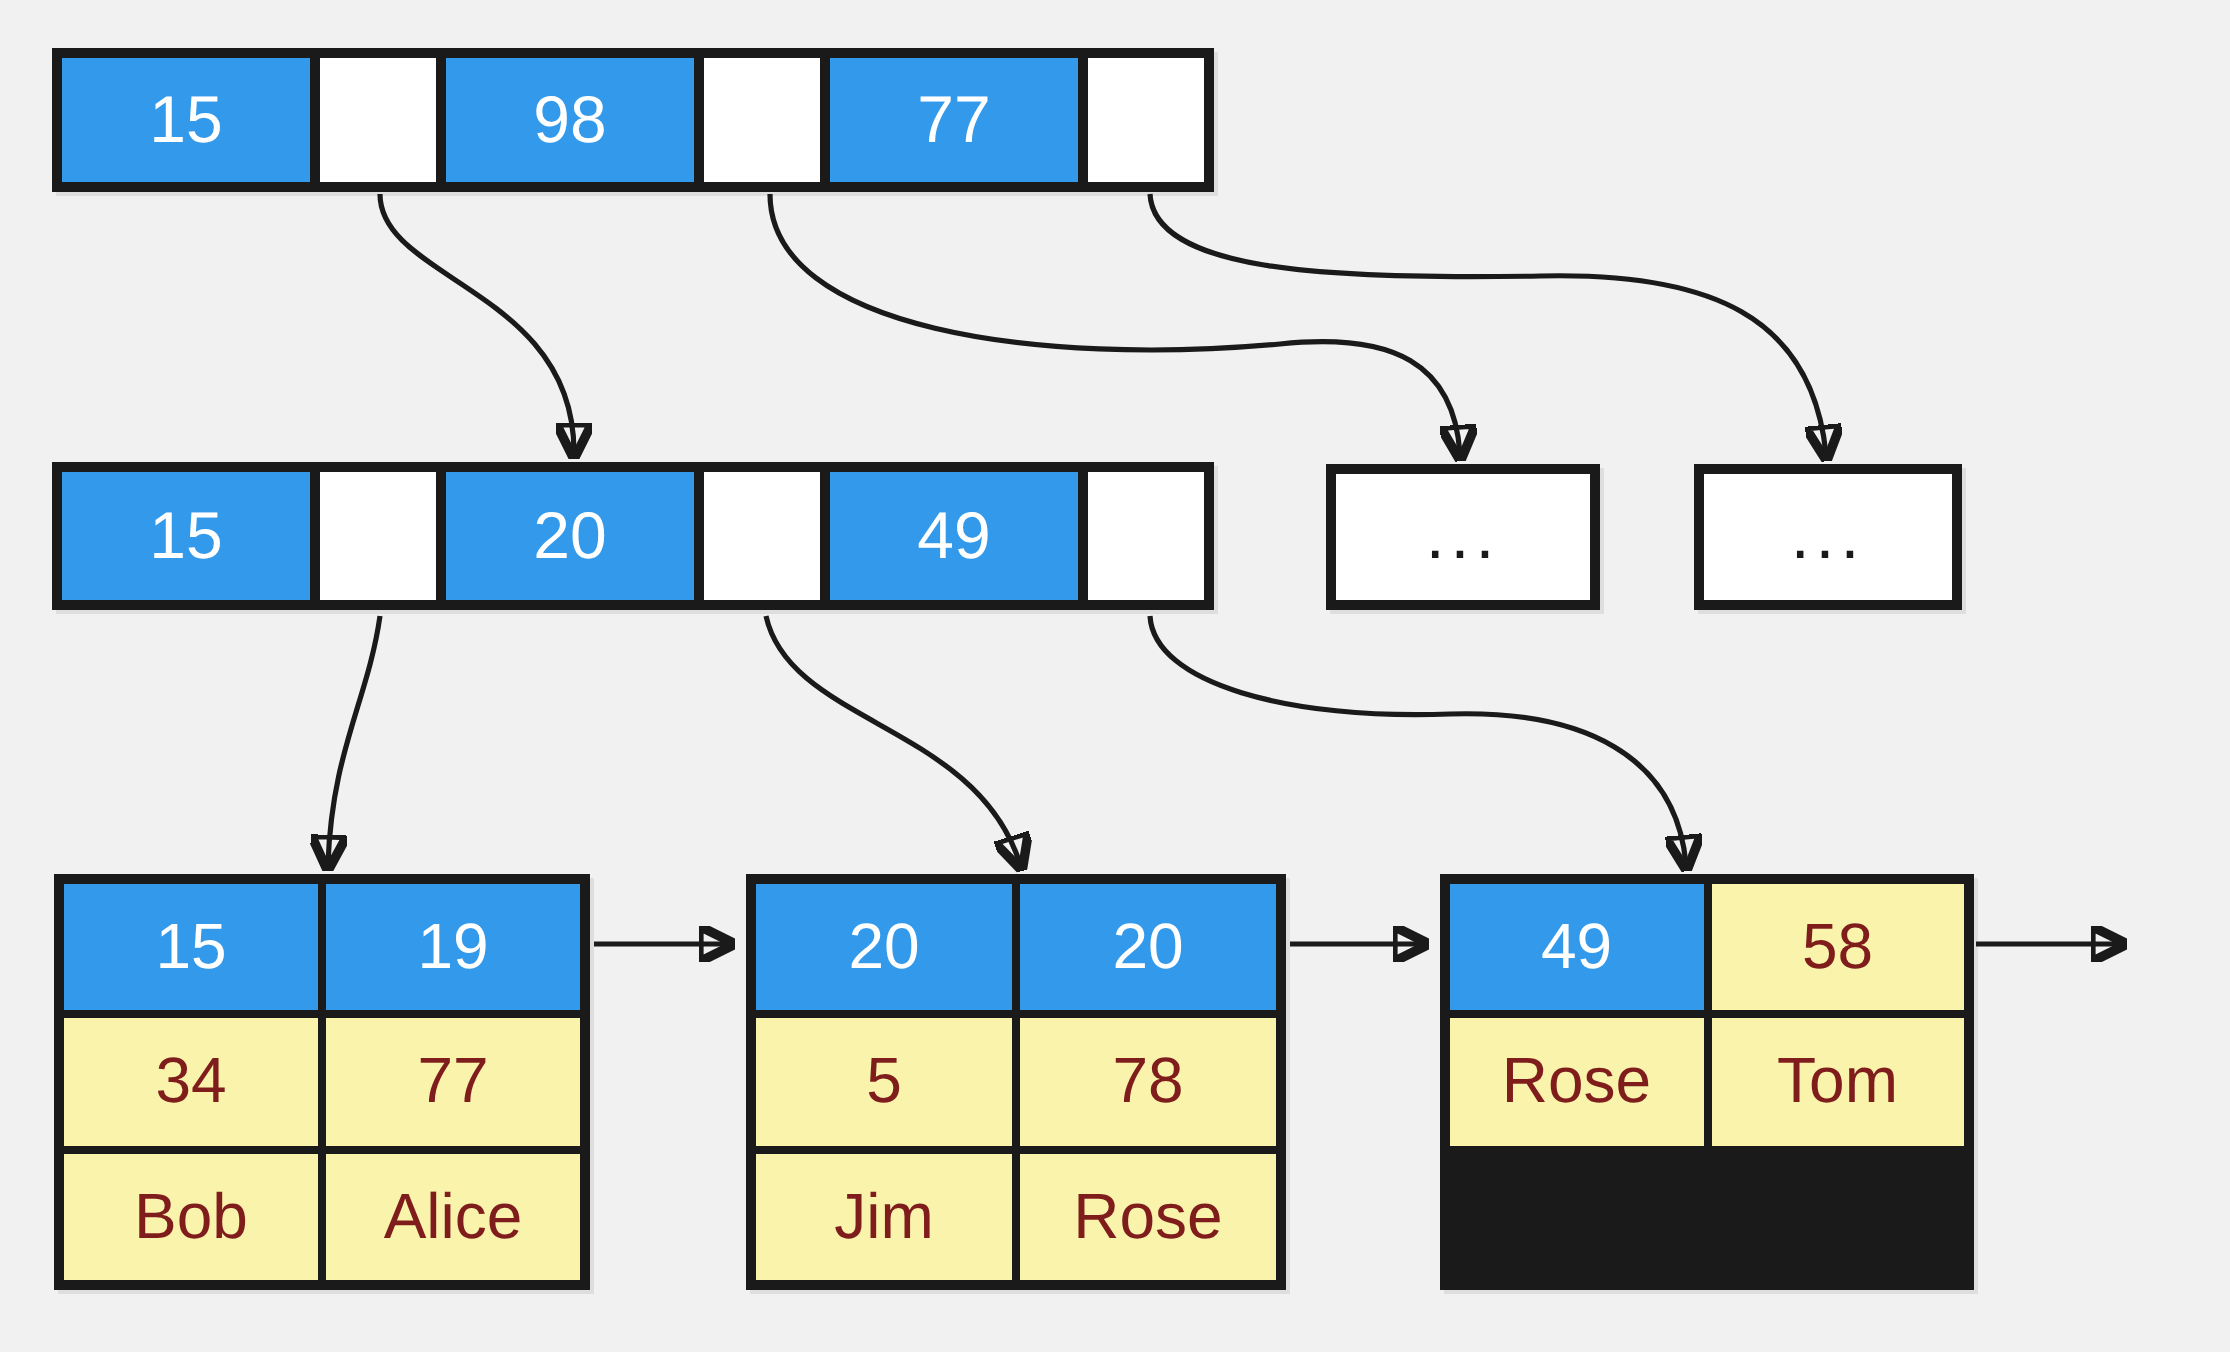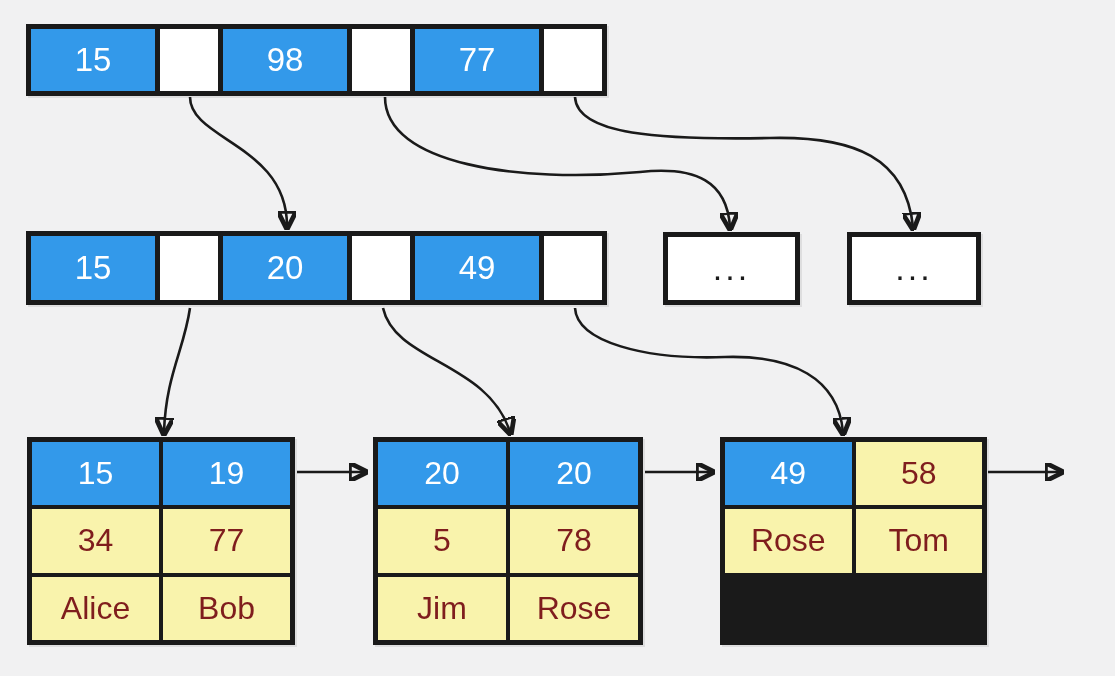--- a/index.html
+++ b/index.html
@@ -95,22 +95,22 @@
   </div>
 
   <div class="collapsed" style="left:663px;top:232px;width:137px;height:73px">...</div>
   <div class="collapsed" style="left:847px;top:232px;width:134px;height:73px">...</div>
 
   <div class="leaf" style="left:27px;top:437px;width:268px;height:208px">
     <div class="cell key">15</div>
     <div class="cell key">19</div>
     <div class="cell rec">34</div>
     <div class="cell rec">77</div>
+    <div class="cell rec">Bob</div>
     <div class="cell rec">Alice</div>
-    <div class="cell rec">Bob</div>
   </div>
 
   <div class="leaf" style="left:373px;top:437px;width:270px;height:208px">
     <div class="cell key">20</div>
     <div class="cell key">20</div>
     <div class="cell rec">5</div>
     <div class="cell rec">78</div>
     <div class="cell rec">Jim</div>
     <div class="cell rec">Rose</div>
   </div>

